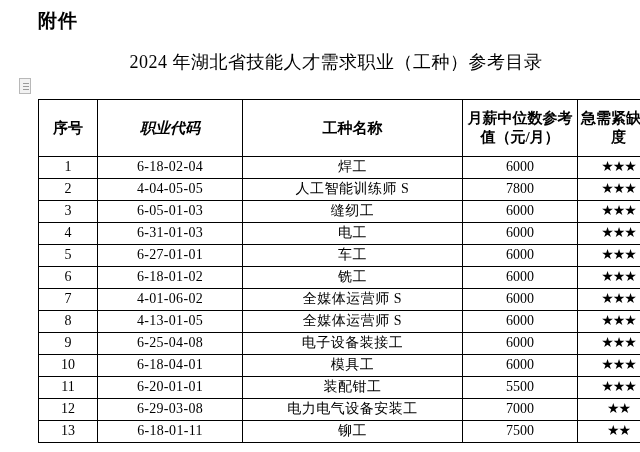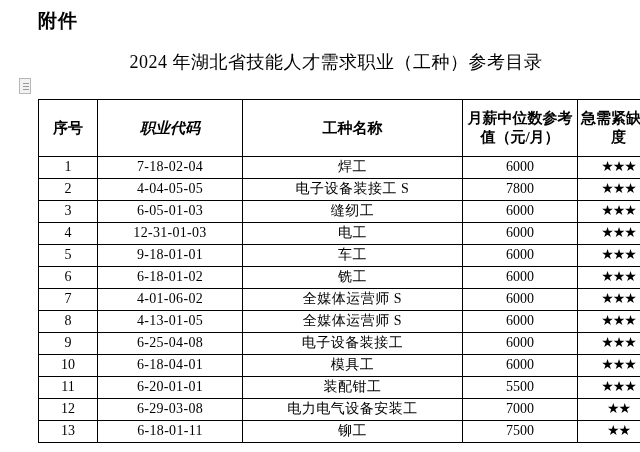--- a/index.html
+++ b/index.html
@@ -125,49 +125,49 @@
         <th class="col-idx">序号</th>
         <th class="col-code">职业代码</th>
         <th class="col-name">工种名称</th>
         <th class="col-sal">月薪中位数参考值（元/月）</th>
         <th class="col-need">急需紧缺程度</th>
       </tr>
     </thead>
     <tbody id="table-body">
         <tr>
           <td class="col-idx">1</td>
-          <td class="col-code">7-18-02-04</td>
+          <td class="col-code">6-18-02-04</td>
           <td class="col-name">焊工</td>
           <td class="col-sal">6000</td>
           <td class="col-need stars">★★★</td>
         </tr>
         <tr>
           <td class="col-idx">2</td>
           <td class="col-code">4-04-05-05</td>
-          <td class="col-name">电子设备装接工 S</td>
+          <td class="col-name">人工智能训练师 S</td>
           <td class="col-sal">7800</td>
           <td class="col-need stars">★★★</td>
         </tr>
         <tr>
           <td class="col-idx">3</td>
           <td class="col-code">6-05-01-03</td>
           <td class="col-name">缝纫工</td>
           <td class="col-sal">6000</td>
           <td class="col-need stars">★★★</td>
         </tr>
         <tr>
           <td class="col-idx">4</td>
-          <td class="col-code">12-31-01-03</td>
+          <td class="col-code">6-31-01-03</td>
           <td class="col-name">电工</td>
           <td class="col-sal">6000</td>
           <td class="col-need stars">★★★</td>
         </tr>
         <tr>
           <td class="col-idx">5</td>
-          <td class="col-code">9-18-01-01</td>
+          <td class="col-code">6-27-01-01</td>
           <td class="col-name">车工</td>
           <td class="col-sal">6000</td>
           <td class="col-need stars">★★★</td>
         </tr>
         <tr>
           <td class="col-idx">6</td>
           <td class="col-code">6-18-01-02</td>
           <td class="col-name">铣工</td>
           <td class="col-sal">6000</td>
           <td class="col-need stars">★★★</td>

